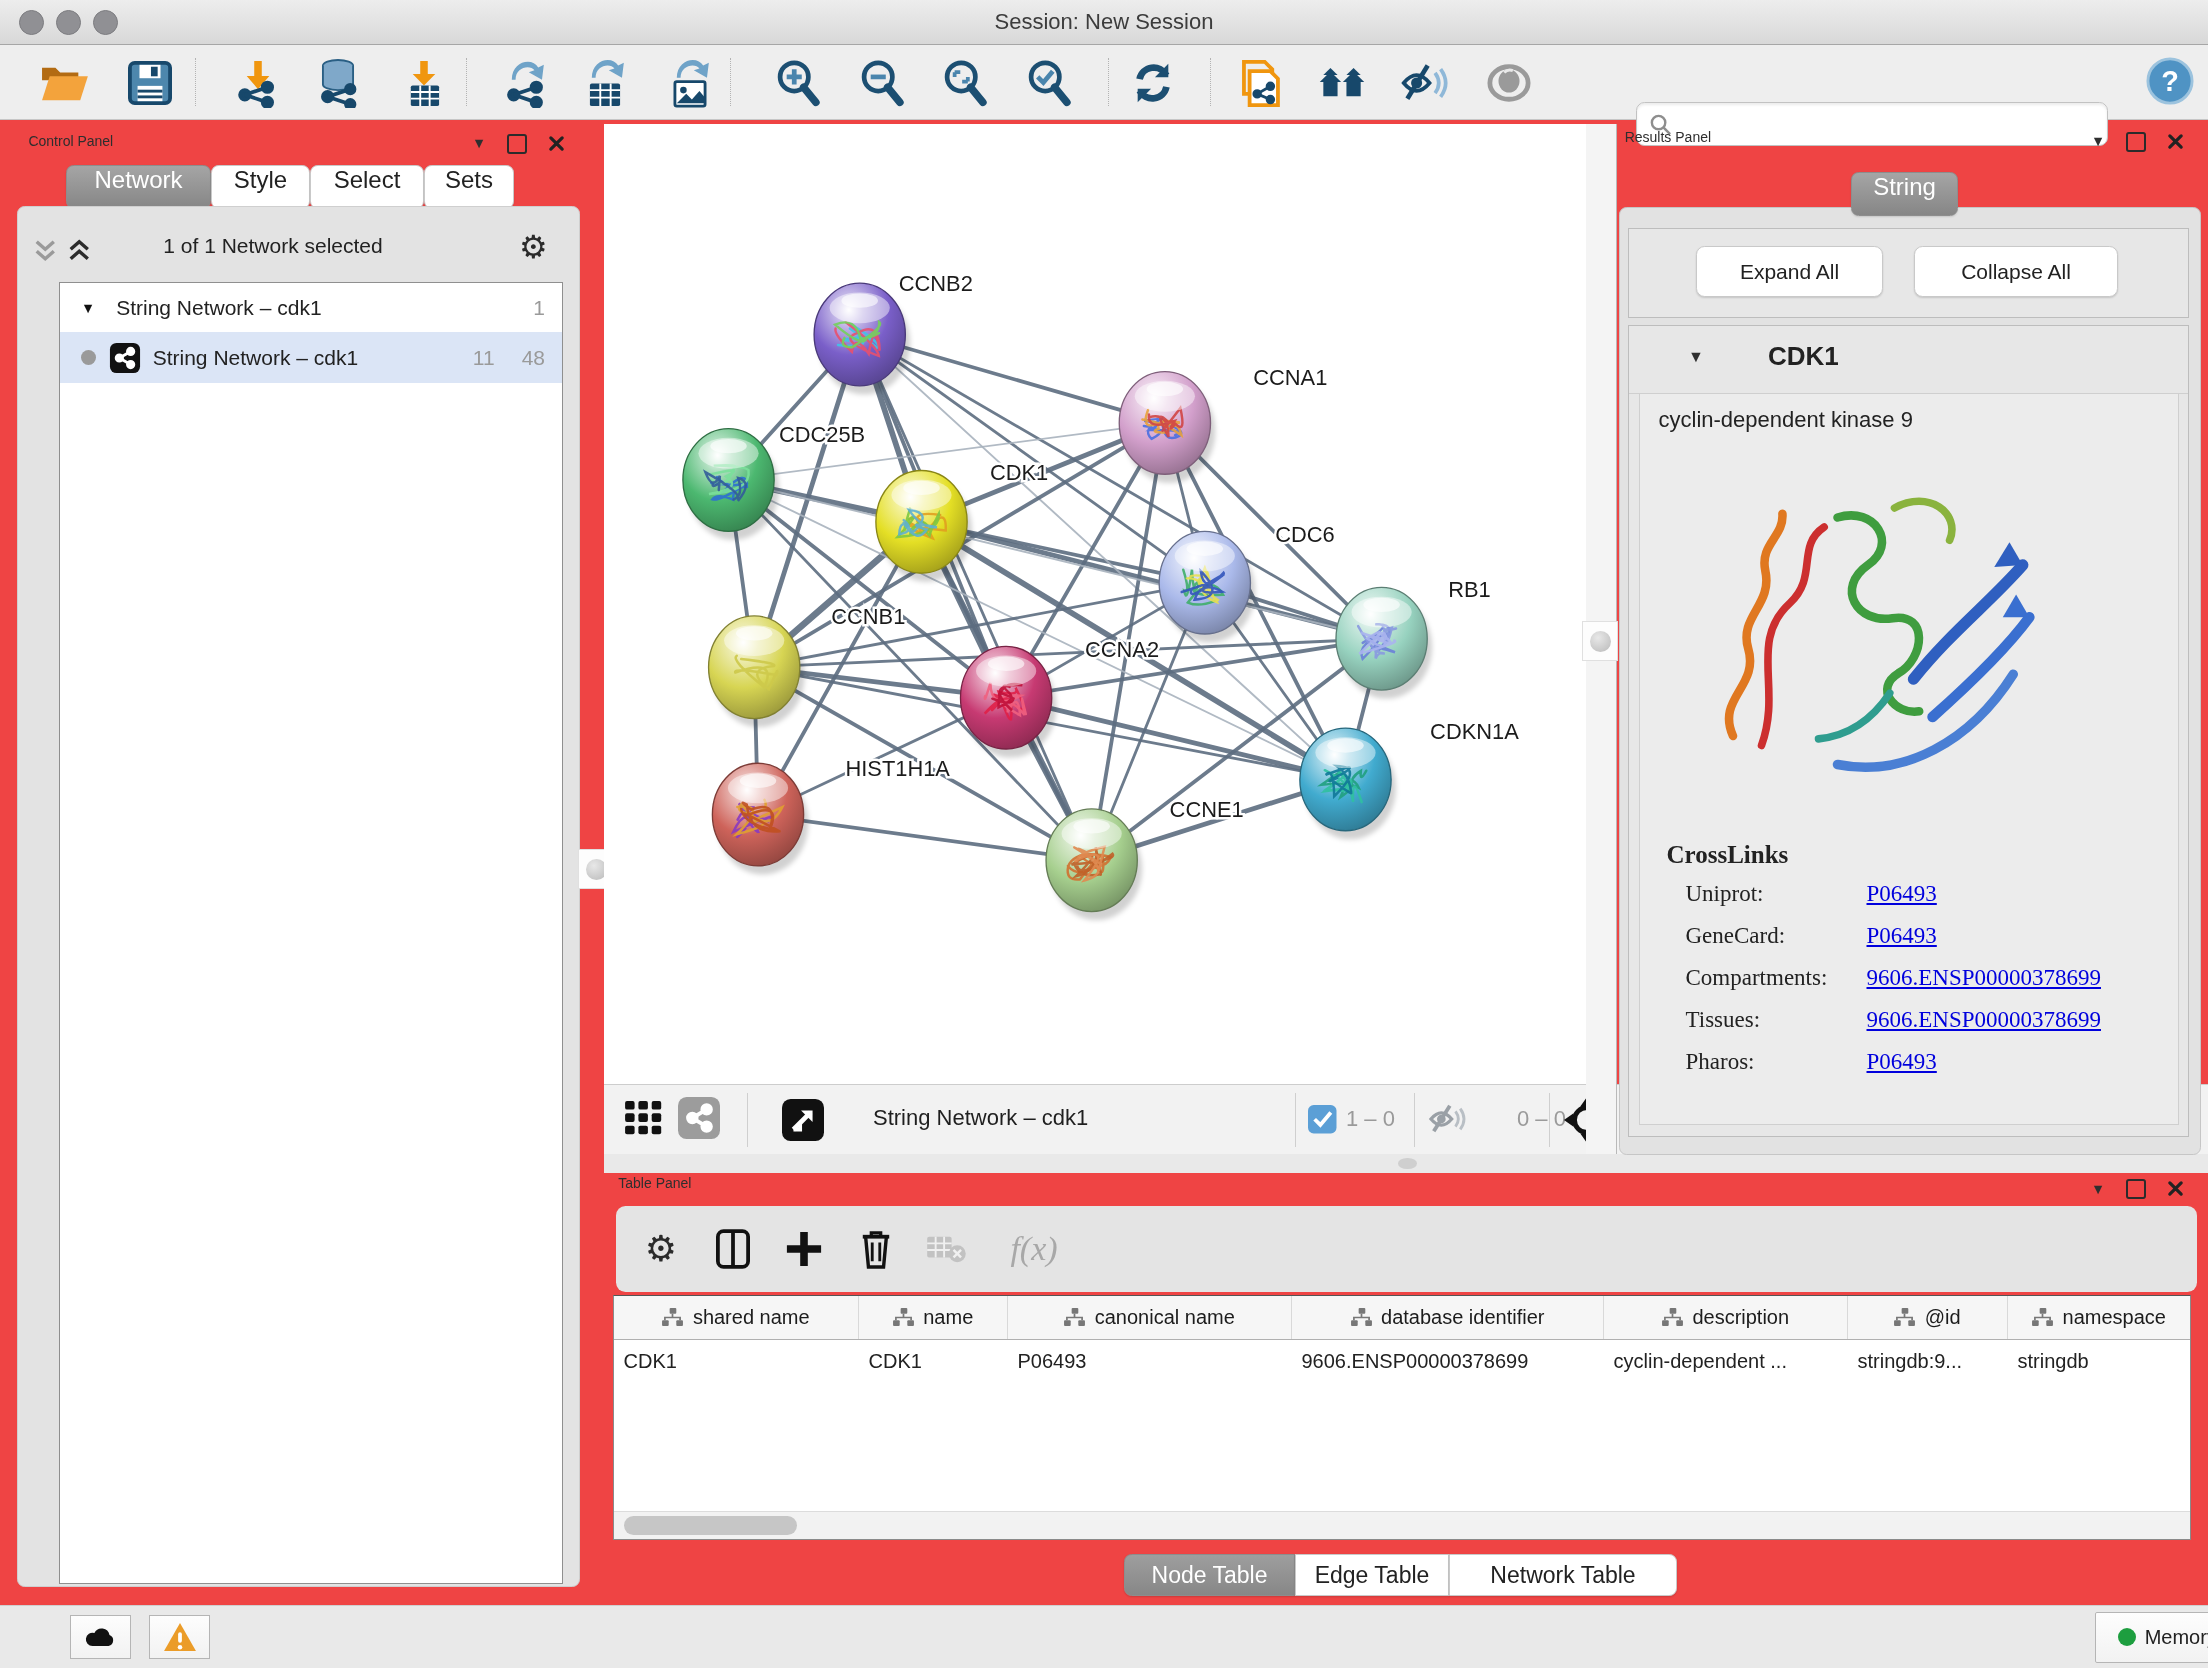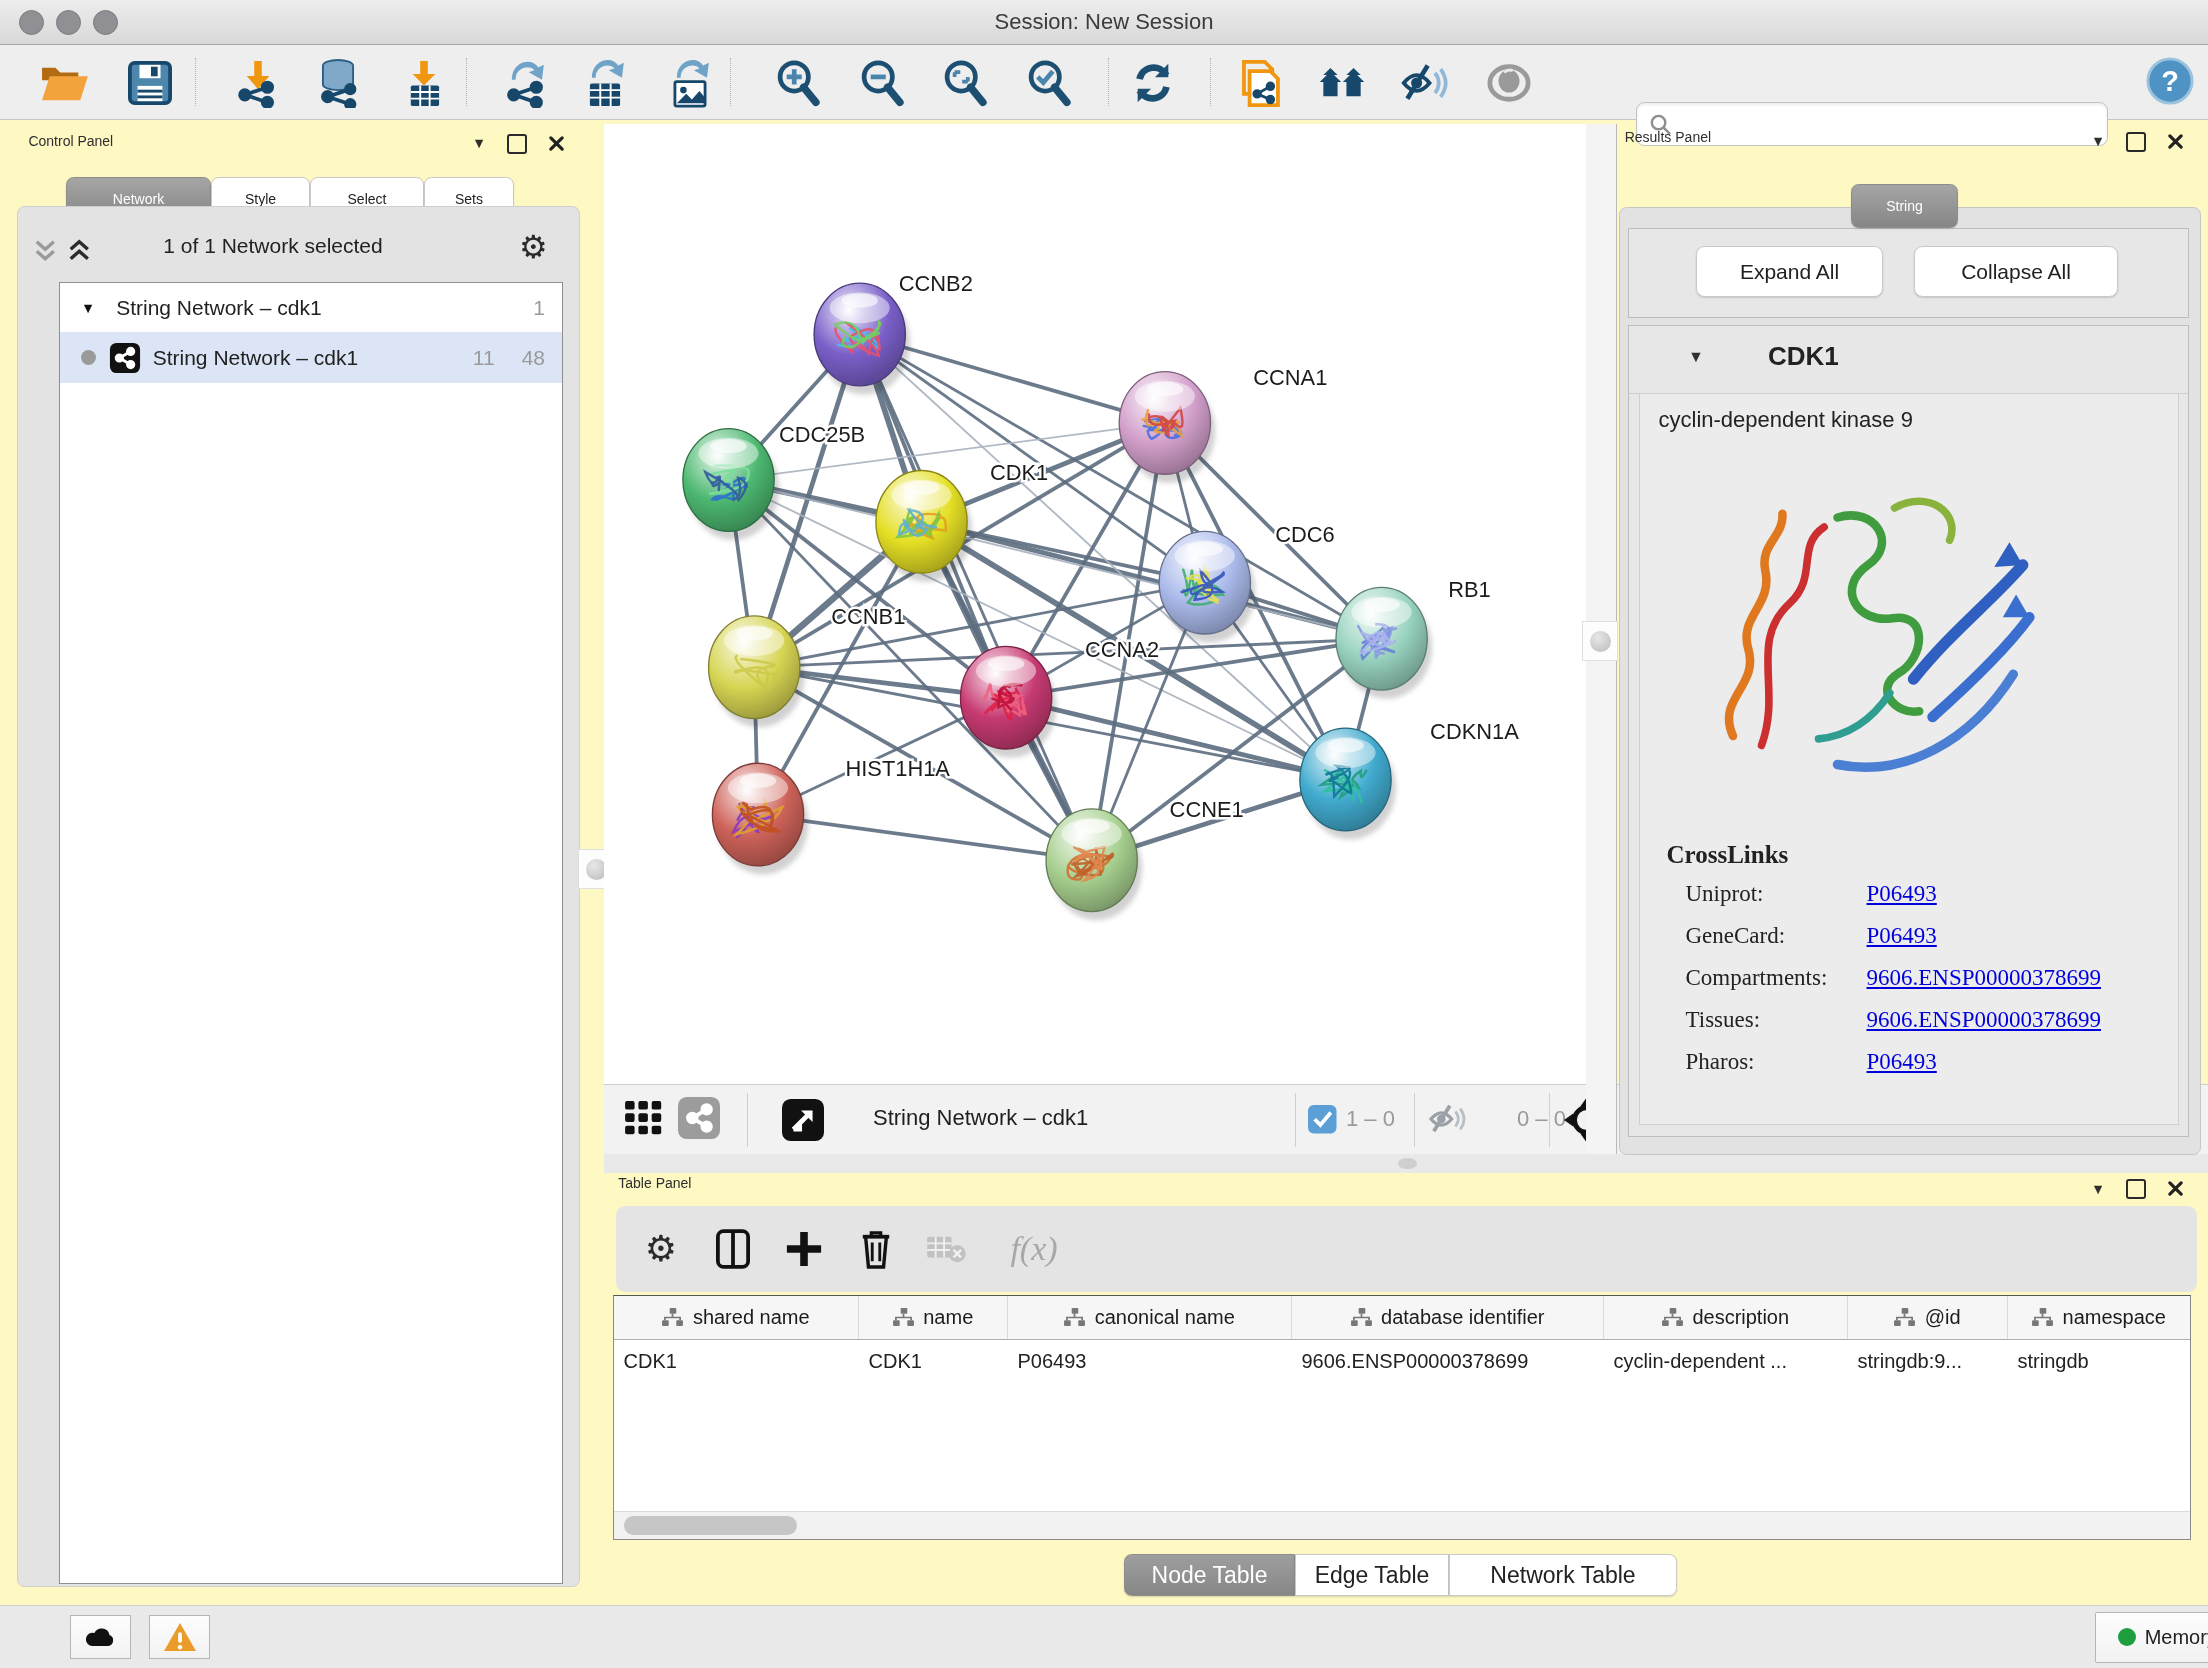--- a/index.html
+++ b/index.html
@@ -1,37 +1,37 @@
 <!DOCTYPE html>
 <html style="font-size:15px"><head>
 <meta charset="utf-8">
 <style>
   html,body{margin:0;padding:0;background:#d9d9d9;}
-  #app{position:relative;width:2208px;height:1668px;background:#fef9c3;
+  #app{position:relative;width:2208px;height:1668px;background:#ef4444;
        font-family:"Liberation Sans",sans-serif;color:#222;overflow:hidden;}
   .abs{position:absolute;}
   
   .titlebar{left:0;top:0;width:2208px;height:44px;
     background:linear-gradient(#ededed,#d8d8d8);border-bottom:1px solid #a6a6a6;}
   .tl{width:23px;height:23px;border-radius:50%;background:#909094;border:1px solid #7c7c80;top:9.5px;}
   .title-text{width:100%;top:8.6px;text-align:center;font-size:22px;color:#3c3c3c;}
   .toolbar{left:0;top:45px;width:2208px;height:74px;background:#eeeeee;border-bottom:1px solid #c6c6c6;}
   .tsep{top:13.3px;width:0;height:48px;border-left:1.9px dotted #b3b3b3;}
   .ticon{top:14.3px;width:48px;height:48px;display:flex;align-items:center;justify-content:center;cursor:pointer;}
   .searchbox{left:1636px;top:57px;width:472px;height:44px;background:#fff;border:1px solid #c2c2c2;
     border-radius:8.6px;box-shadow:inset 0 1.9px 2.9px rgba(0,0,0,.08);display:flex;align-items:center;padding-left:11.4px;box-sizing:border-box;}
   .searchbox input{border:none;outline:none;font-size:20px;width:399px;background:transparent;
     font-family:"Liberation Sans",sans-serif;}
   
   .panel-title{font-size:14px;color:#2e2e2e;}
   .wctl{display:flex;align-items:center;gap:21px;}
   .tri{font-size:14.3px;color:#2f2f2f;line-height:1;}
   .sqico{width:16px;height:16px;border:2.4px solid #2b2b2b;border-radius:2.9px;}
   .tab{height:42px;border:1px solid #c9c9c9;background:#fff;border-radius:7.6px;display:flex;
-    align-items:center;justify-content:center;font-size:14px;box-shadow:0 1px 1.9px rgba(0,0,0,.12);margin-top:12px;}
+    justify-content:center;font-size:24px;box-shadow:0 1px 1.9px rgba(0,0,0,.12);}
   .tab.sel{background:linear-gradient(#a5a5a5,#868686);color:#fff;border-color:#8d8d8d;}
   
   .cpanel{left:17px;top:124px;width:561px;height:1469px;}
   .cp-content{left:17px;top:206px;width:561px;height:1379px;background:#e3e3e3;border:1px solid #cfcfcf;border-radius:7.6px;}
   .netlist{left:59px;top:282px;width:502px;height:1300px;background:#fff;border:1.9px solid #8f8f8f;}
   .treerow{display:flex;align-items:center;font-size:21px;}
   .cnt{color:#9a9a9a;font-size:21px;}
   
   .netview{left:604px;top:124px;width:982px;height:961px;background:#fff;border-right:1px solid #d5d5d5;}
   .vtoolbar{left:604px;top:1084px;width:1605px;height:69px;background:#f2f2f2;border-top:1px solid #cdcdcd;}

